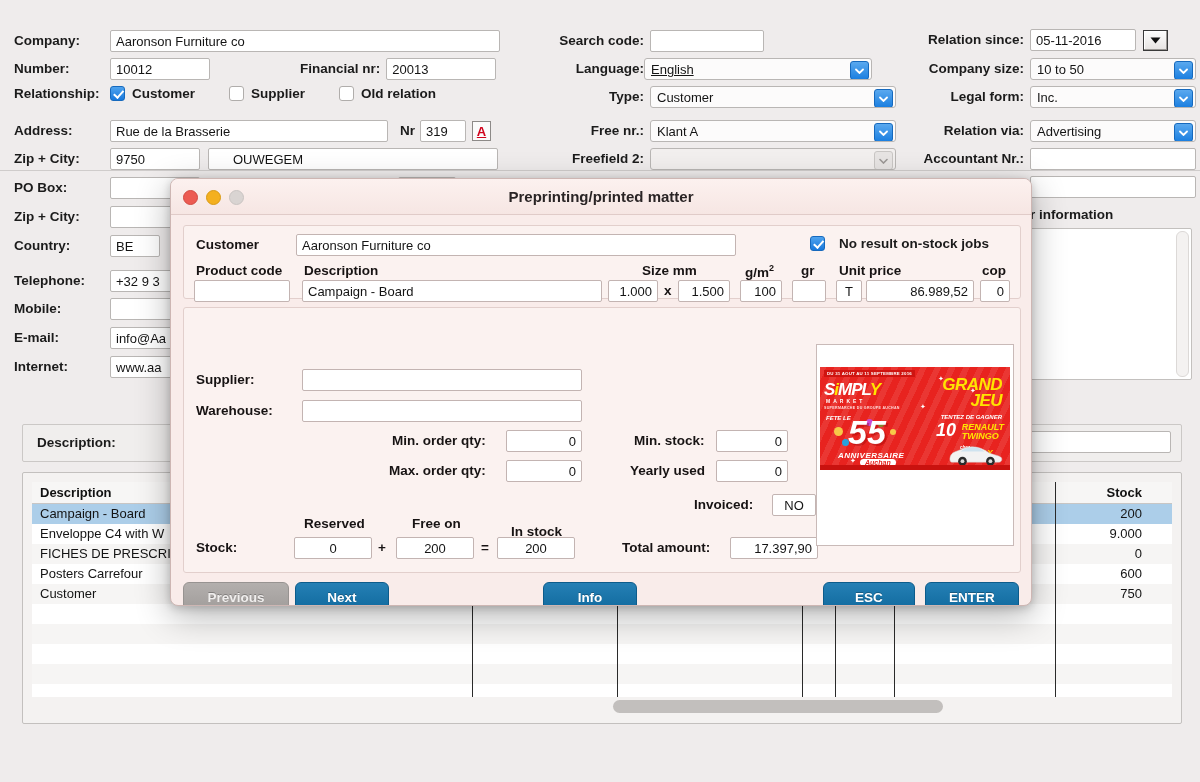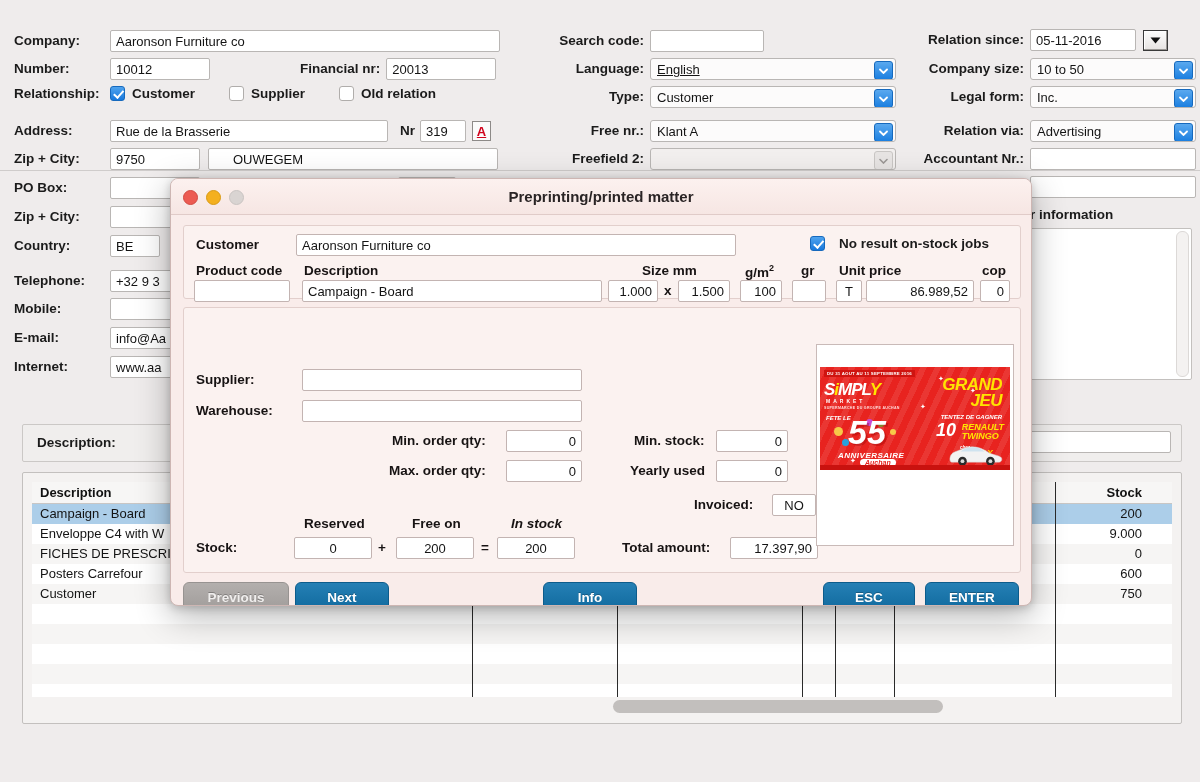--- a/index.html
+++ b/index.html
@@ -398,21 +398,21 @@
       <div class="fld" style="width:90px;">www.aa</div>
     </div>
 
     <div class="row" style="left:552px; top:30px;">
       <span class="lbl" style="width:92px; text-align:right;">Search code:</span>
       <div class="fld" style="width:114px; margin-left:6px;"></div>
     </div>
 
     <div class="row" style="left:552px; top:58px;">
       <span class="lbl" style="width:92px; text-align:right;">Language:</span>
-      <div class="combo" style="width:246px; margin-left:6px;text-decoration:underline;">
+      <div class="combo" style="width:228px; text-decoration:underline;">
         <span>English</span>
         <span class="cbtn">
             <svg width="9" height="6" viewBox="0 0 9 6">
               <path d="M1 1.5 4.5 5 8 1.5" stroke="#fff" stroke-width="1.8" fill="none" stroke-linecap="round"></path>
             </svg>
           </span>
       </div>
     </div>
 
     <div class="row" style="left:552px; top:86px;">
@@ -625,21 +625,21 @@
         <div class="fld num" style="position:absolute; left:532px; top:122px; width:72px;">0</div>
 
         <span class="lbl" style="position:absolute; left:446px; top:156px;">Yearly used</span>
         <div class="fld num" style="position:absolute; left:532px; top:152px; width:72px;">0</div>
 
         <span class="lbl" style="position:absolute; left:510px; top:190px;">Invoiced:</span>
         <div class="fld" style="position:absolute; left:588px; top:186px; width:44px; text-align:center;">NO</div>
 
         <span class="lbl" style="position:absolute; left:120px; top:209px;">Reserved</span>
         <span class="lbl" style="position:absolute; left:228px; top:209px;">Free on</span>
-        <span class="lbl" style="position:absolute; left:327px; top:209px;font-style:italic;">In stock</span>
+        <span class="lbl" style="position:absolute; left:327px; top:217px;">In stock</span>
 
         <span class="lbl" style="position:absolute; left:12px; top:233px;">Stock:</span>
         <div class="fld" style="position:absolute; left:110px; top:229px; width:78px; text-align:center;">0</div>
         <span class="lbl" style="position:absolute; left:194px; top:233px;">+</span>
         <div class="fld" style="position:absolute; left:212px; top:229px; width:78px; text-align:center;">200</div>
         <span class="lbl" style="position:absolute; left:297px; top:233px;">=</span>
         <div class="fld" style="position:absolute; left:313px; top:229px; width:78px; text-align:center;">200</div>
 
         <span class="lbl" style="position:absolute; left:438px; top:233px;">Total amount:</span>
         <div class="fld num" style="position:absolute; left:546px; top:229px; width:88px;">17.397,90</div>

